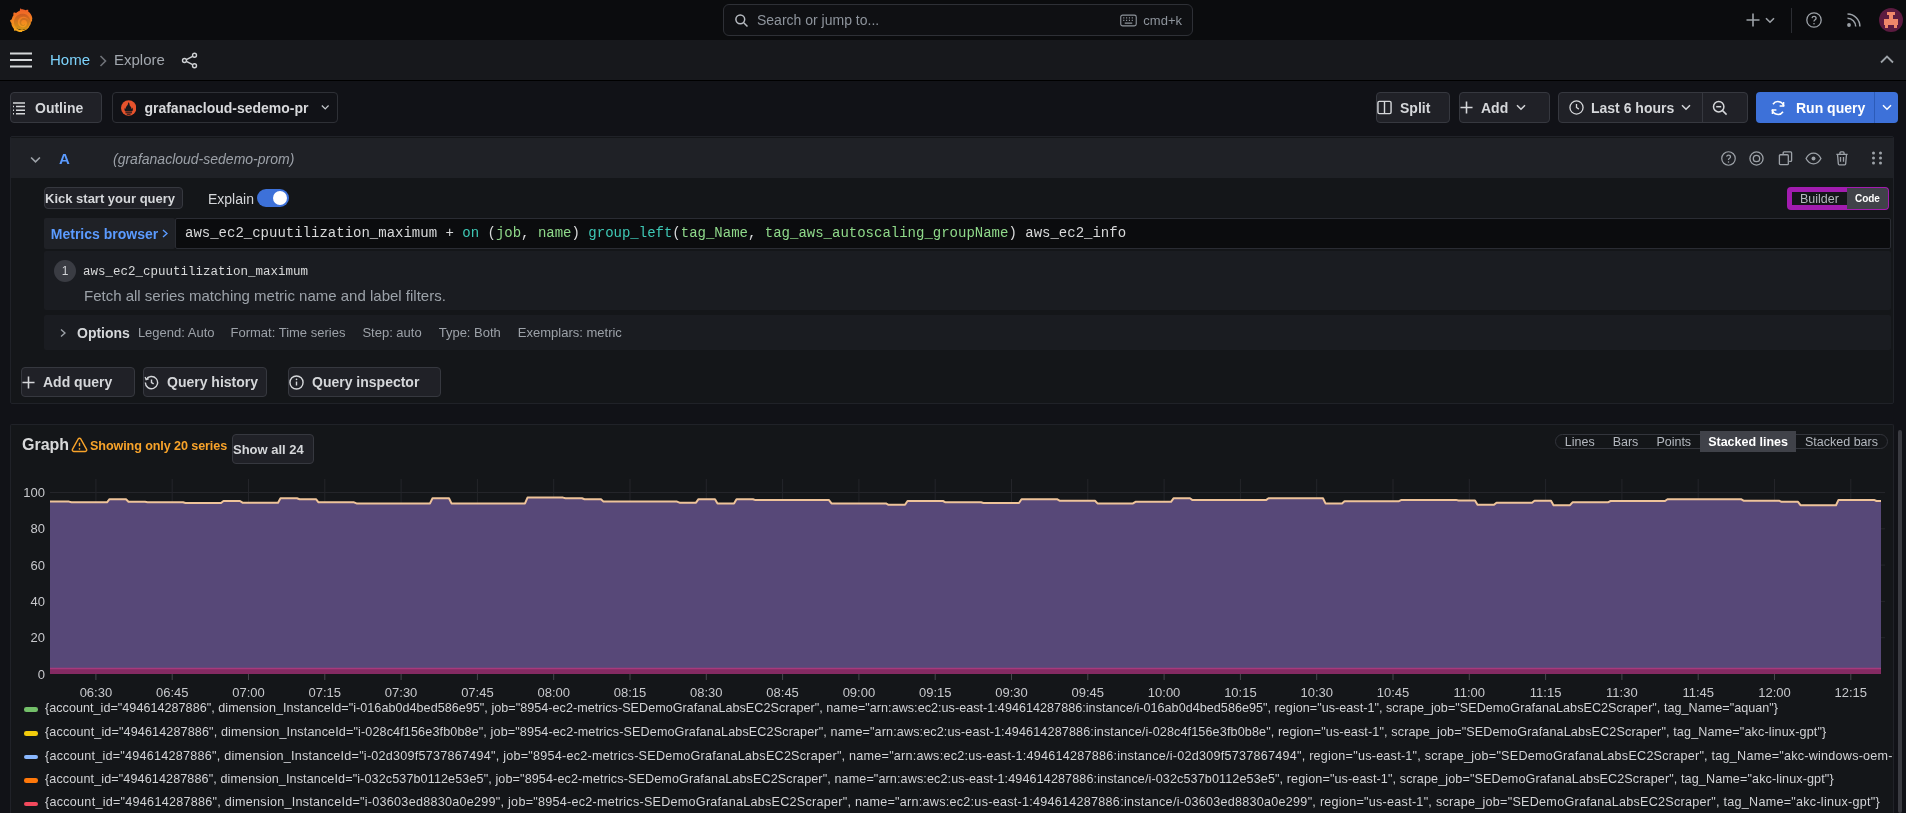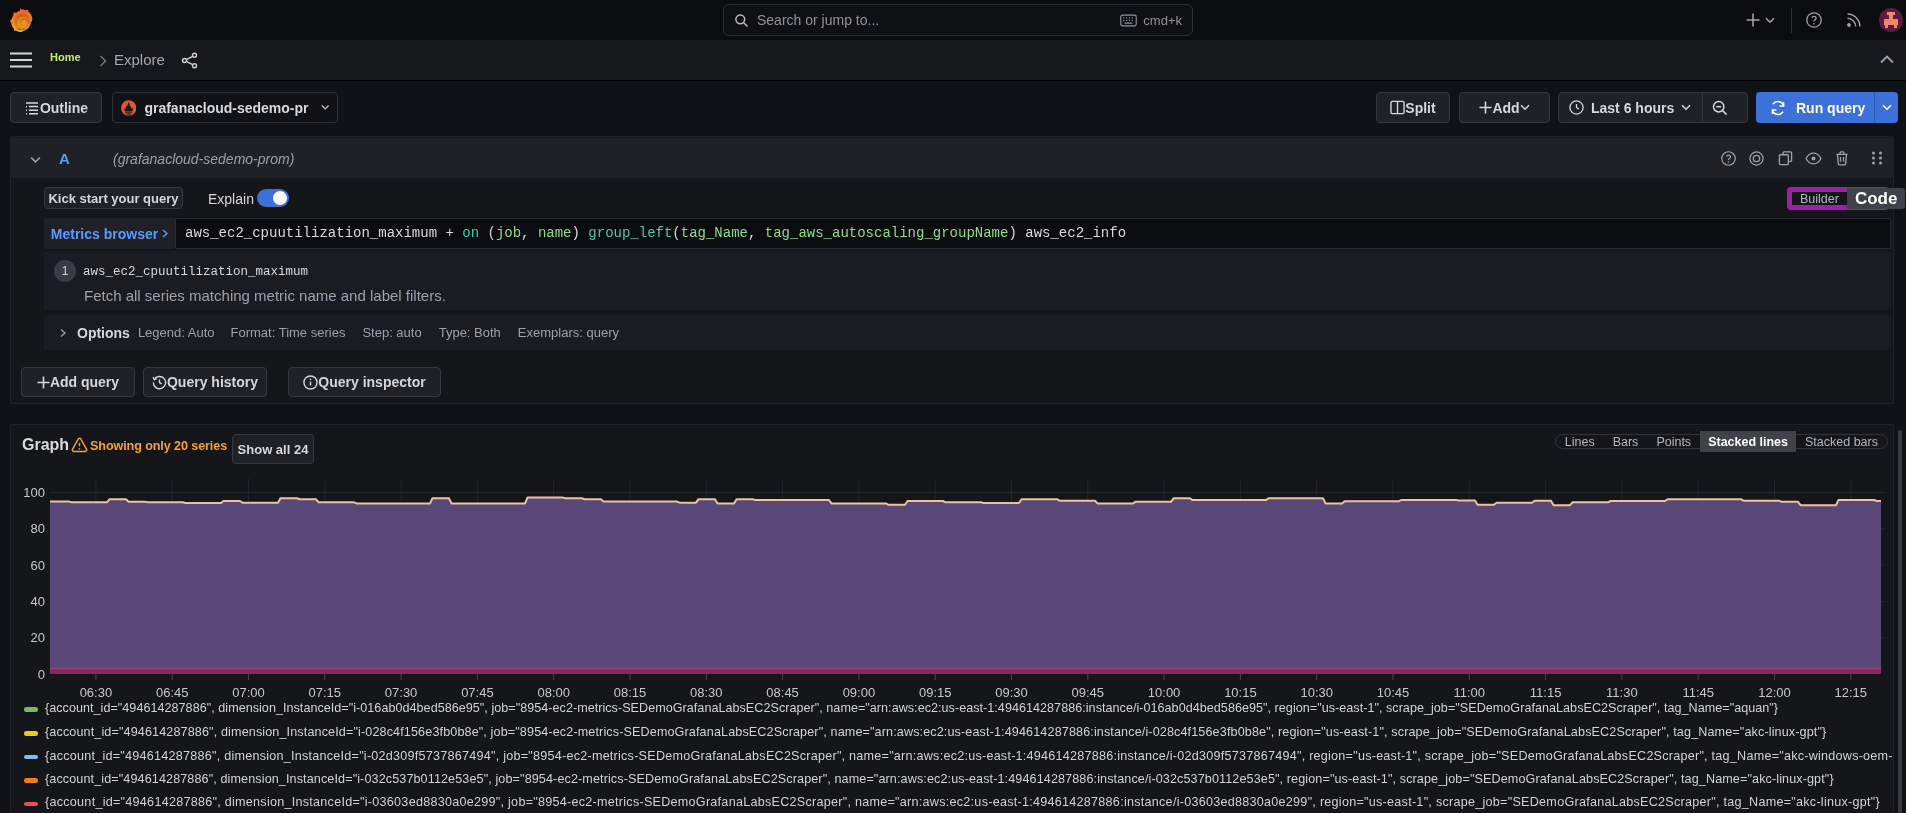--- a/index.html
+++ b/index.html
@@ -6,21 +6,21 @@
 html,body { width:1906px; height:813px; background:#111217; overflow:hidden;
   font-family:"Liberation Sans", sans-serif; }
 .abs { position:absolute; }
 #topbar { position:absolute; left:0; top:0; width:1906px; height:40px; background:#0b0c0e; }
 #crumbbar { position:absolute; left:0; top:40px; width:1906px; height:41px; background:#17181c; border-bottom:1px solid #000; }
 #search { position:absolute; left:723px; top:4px; width:470px; height:32px; background:#0f1013;
   border:1px solid #2e3036; border-radius:6px; display:flex; align-items:center; padding:0 10px; }
 #search .ph { color:#8e949c; font-size:14px; margin-left:8px; flex:1; }
 #search .kbd { color:#8e949c; font-size:13px; margin-left:6px; }
 .btn { position:absolute; background:#202127; border:1px solid #36383f; border-radius:4px;
-  color:#d5d7da; font-size:14px; font-weight:bold; display:flex; align-items:center; justify-content:center; }
+  color:#d5d7da; font-size:14px; font-weight:bold; display:flex; align-items:center; gap:8px; }
 svg { display:block; }
 .mono { font-family:"Liberation Mono", monospace; }
 .lgt { font-size:12.6px; color:#d2d3d6; white-space:nowrap; }
 </style>
 </head>
 <body>
 
 <div id="topbar">
 
   <svg class="abs" style="left:10px;top:8px" width="24" height="24" viewBox="0 0 24 24">
@@ -70,21 +70,21 @@
     <div class="abs" style="left:5px;top:11px;width:14px;height:6px;background:#f0876a"></div>
     <div class="abs" style="left:6px;top:17px;width:3px;height:3px;background:#f0876a"></div>
     <div class="abs" style="left:15px;top:17px;width:3px;height:3px;background:#f0876a"></div>
   </div>
 </div>
 
 <div id="crumbbar"></div>
   <svg class="abs" style="left:10px;top:52px" width="22" height="16" viewBox="0 0 22 16" stroke="#d5d7da" stroke-width="2" fill="none">
     <path d="M0 1.5h22M0 8h22M0 14.5h22"></path>
   </svg>
-  <span class="abs" style="left:50px;top:51px;font-size:11px;color:#bef264;font-weight:bold">Home</span>
+  <span class="abs" style="left:50px;top:51px;font-size:15px;color:#7dd3fc;font-weight:normal">Home</span>
   <svg class="abs" style="left:99px;top:55px" width="8" height="12" viewBox="0 0 8 12" stroke="#6f7278" stroke-width="1.6" fill="none">
     <path d="M1.5 1l5 5-5 5"></path>
   </svg>
   <span class="abs" style="left:114px;top:51px;font-size:15px;color:#a2a7ae">Explore</span>
   <svg class="abs" style="left:181px;top:52px" width="17" height="17" viewBox="0 0 18 18" fill="none" stroke="#cfd1d4" stroke-width="1.5">
     <circle cx="14.3" cy="3.4" r="2.1"></circle>
     <circle cx="3.7" cy="9" r="2.1"></circle>
     <circle cx="14.3" cy="14.6" r="2.1"></circle>
     <path d="M5.7 8l6.6-3.4M5.7 10l6.6 3.4"></path>
   </svg>
@@ -192,21 +192,21 @@
       <circle cx="9.5" cy="12" r="1.5"></circle>
   </svg>
 
   <div class="btn" style="left:33px;top:50px;width:139px;height:22px;font-size:13px">Kick start your query</div>
   <span class="abs" style="left:197px;top:54px;font-size:14px;color:#d5d7da">Explain</span>
   <div class="abs" style="left:246px;top:52px;width:32px;height:18px;background:#3d71d9;border-radius:9px">
     <div class="abs" style="right:2px;top:2px;width:14px;height:14px;background:#fff;border-radius:50%"></div>
   </div>
   <div class="abs" style="left:1776px;top:50px;width:102px;height:23px;border:5px solid #a21caf;border-radius:4px;display:flex;align-items:center;background:#141619">
     <span style="font-size:12.5px;color:#b6bac0;padding:0 8px">Builder</span>
-    <span style="font-size:17px;color:#fff;font-weight:bold;background:#404249;height:21px;display:flex;align-items:center;padding:0 8px;border-radius:0 3px 3px 0">Code</span>
+    <span style="font-size:10px;color:#fff;font-weight:bold;background:#404249;height:21px;display:flex;align-items:center;padding:0 8px;border-radius:0 3px 3px 0">Code</span>
   </div>
 
   <div class="abs" style="left:33px;top:81px;width:131px;height:31px;background:#1f2126;border-radius:2px;display:flex;align-items:center;justify-content:center">
     <span style="font-size:14px;color:#5b9bff;font-weight:bold">Metrics browser </span>
     <svg style="margin-left:4px" width="6" height="9" viewBox="0 0 6 9" stroke="#5b9bff" stroke-width="1.4" fill="none">
         <path d="M1 1l4 3.5L1 8"></path>
       </svg>
   </div>
   <div class="abs mono" style="left:164px;top:81px;width:1716px;height:31px;background:#0b0c0e;border:1px solid #2a2c33;border-radius:2px;font-size:14px;line-height:29px;padding-left:9px;color:#d8d9da;white-space:pre">aws_ec2_cpuutilization_maximum + <span style="color:#3ec8b5">on</span> (<span style="color:#8fd98a">job</span>, <span style="color:#8fd98a">name</span>) <span style="color:#3ec8b5">group_left</span>(<span style="color:#8fd98a">tag_Name</span>, <span style="color:#8fd98a">tag_aws_autoscaling_groupName</span>) aws_ec2_info</div>
 
@@ -218,21 +218,21 @@
 
   <div class="abs" style="left:33px;top:178px;width:1847px;height:35px;background:#1a1c21;border-radius:2px;display:flex;align-items:center">
     <svg style="margin-left:16px" width="6" height="10" viewBox="0 0 6 9" stroke="#9da2a8" stroke-width="1.4" fill="none">
         <path d="M1 1l4 3.5L1 8"></path>
       </svg>
     <span style="font-size:14px;font-weight:bold;color:#d5d7da;margin-left:11px">Options</span>
     <span style="font-size:13px;color:#9ca1a8;margin-left:8px">Legend: Auto</span>
     <span style="font-size:13px;color:#9ca1a8;margin-left:16px">Format: Time series</span>
     <span style="font-size:13px;color:#9ca1a8;margin-left:17px">Step: auto</span>
     <span style="font-size:13px;color:#9ca1a8;margin-left:17px">Type: Both</span>
-    <span style="font-size:13px;color:#9ca1a8;margin-left:17px">Exemplars: query</span>
+    <span style="font-size:13px;color:#9ca1a8;margin-left:17px">Exemplars: metric</span>
   </div>
 
   <div class="btn" style="left:10px;top:230px;width:114px;height:30px">
     <svg width="13" height="13" viewBox="0 0 14 14" stroke="#d5d7da" stroke-width="1.7" fill="none">
         <path d="M7 0.5v13M0.5 7h13"></path>
       </svg>
     <span>Add query</span>
   </div>
   <div class="btn" style="left:132px;top:230px;width:124px;height:30px">
     <svg width="15" height="15" viewBox="0 0 16 16" stroke="#d5d7da" stroke-width="1.5" fill="none">

